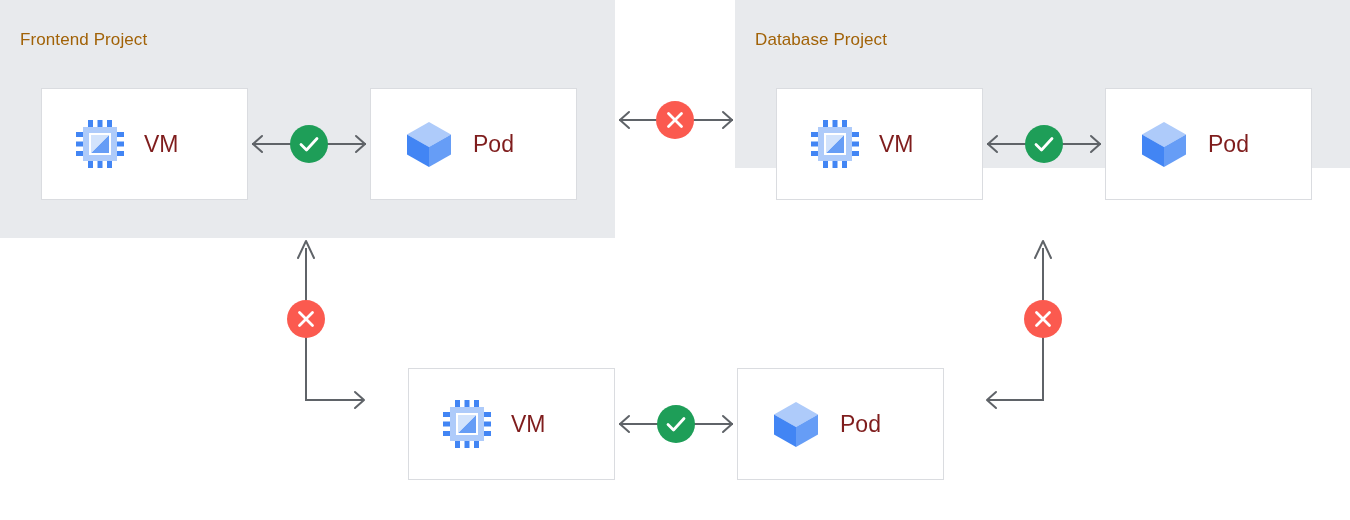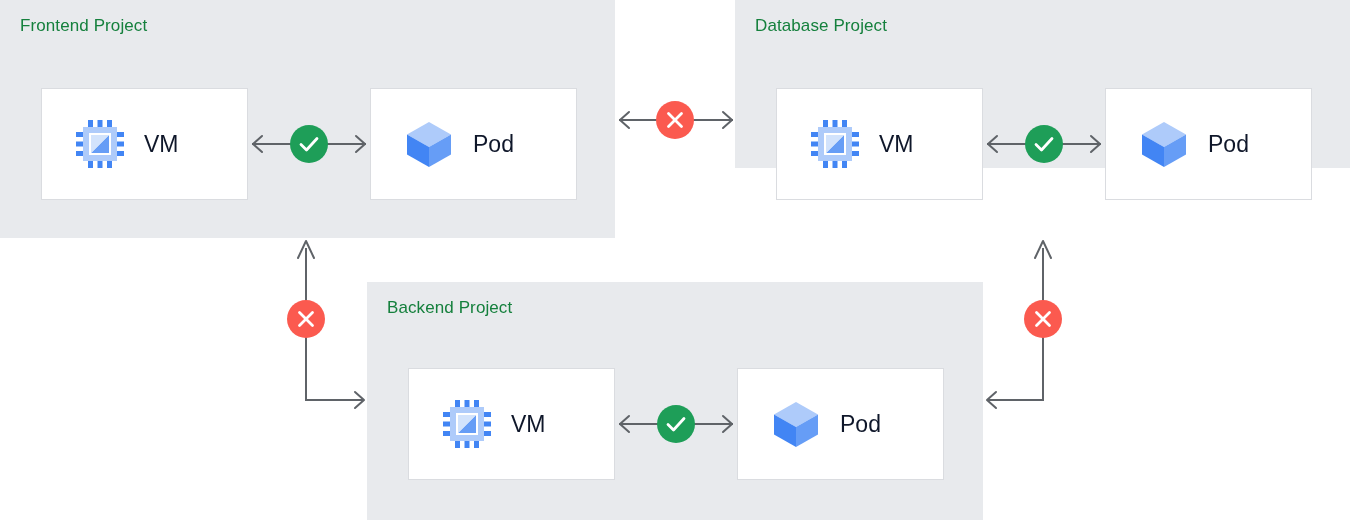--- a/index.html
+++ b/index.html
@@ -17,23 +17,23 @@
     background: #ffffff;
     overflow: hidden;
   }
   .panel {
     position: absolute;
     background: #e8eaed;
   }
   .panel-title {
     position: absolute;
     left: 20px;
-    top: 16px;
+    top: 30px;
     font-size: 17px;
-    color: #15803d;
+    color: #a16207;
     letter-spacing: 0.1px;
     white-space: nowrap;
   }
   .card {
     position: absolute;
     background: #ffffff;
     border: 1px solid #dadce0;
     box-sizing: border-box;
     display: flex;
     align-items: center;
@@ -41,21 +41,21 @@
   .card-icon {
     width: 52px;
     height: 52px;
     margin-left: 32px;
     flex: 0 0 auto;
     display: block;
   }
   .card-label {
     margin-left: 18px;
     font-size: 23px;
-    color: #0f172a;
+    color: #7f1d1d;
     line-height: 1;
     white-space: nowrap;
   }
   .connector {
     position: absolute;
   }
   .badge {
     position: absolute;
     border-radius: 50%;
     display: block;
@@ -173,23 +173,20 @@
       <polyline points="106,4 115,12 106,20" fill="none" stroke="#5f6368" stroke-width="2" stroke-linecap="round" stroke-linejoin="round"></polyline>
     </svg>
   </div>
   <span class="badge" style="left:1025px; top:125px; width:38px; height:38px;">
     <svg width="38" height="38" viewBox="0 0 38 38" aria-hidden="true">
       <circle cx="19" cy="19" r="19" fill="#1e9e58"></circle>
       <polyline points="11,19.5 16.5,25 27,13.5" fill="none" stroke="#ffffff" stroke-width="2.8" stroke-linecap="round" stroke-linejoin="round"></polyline>
     </svg>
   </span>
 
-  <div class="panel" style="left:367px; top:282px; width:616px; height:238px;">
-    <div class="panel-title">Backend Project</div>
-  </div>
 
   <div class="card" style="left:408px; top:368px; width:207px; height:112px;">
     <span class="card-icon">
       <svg viewBox="0 0 52 52" width="52" height="52" aria-hidden="true">
         <g fill="#4285f4">
           <rect x="14" y="2" width="5" height="8"></rect>
           <rect x="23.5" y="2" width="5" height="8"></rect>
           <rect x="33" y="2" width="5" height="8"></rect>
           <rect x="14" y="42" width="5" height="8"></rect>
           <rect x="23.5" y="42" width="5" height="8"></rect>

